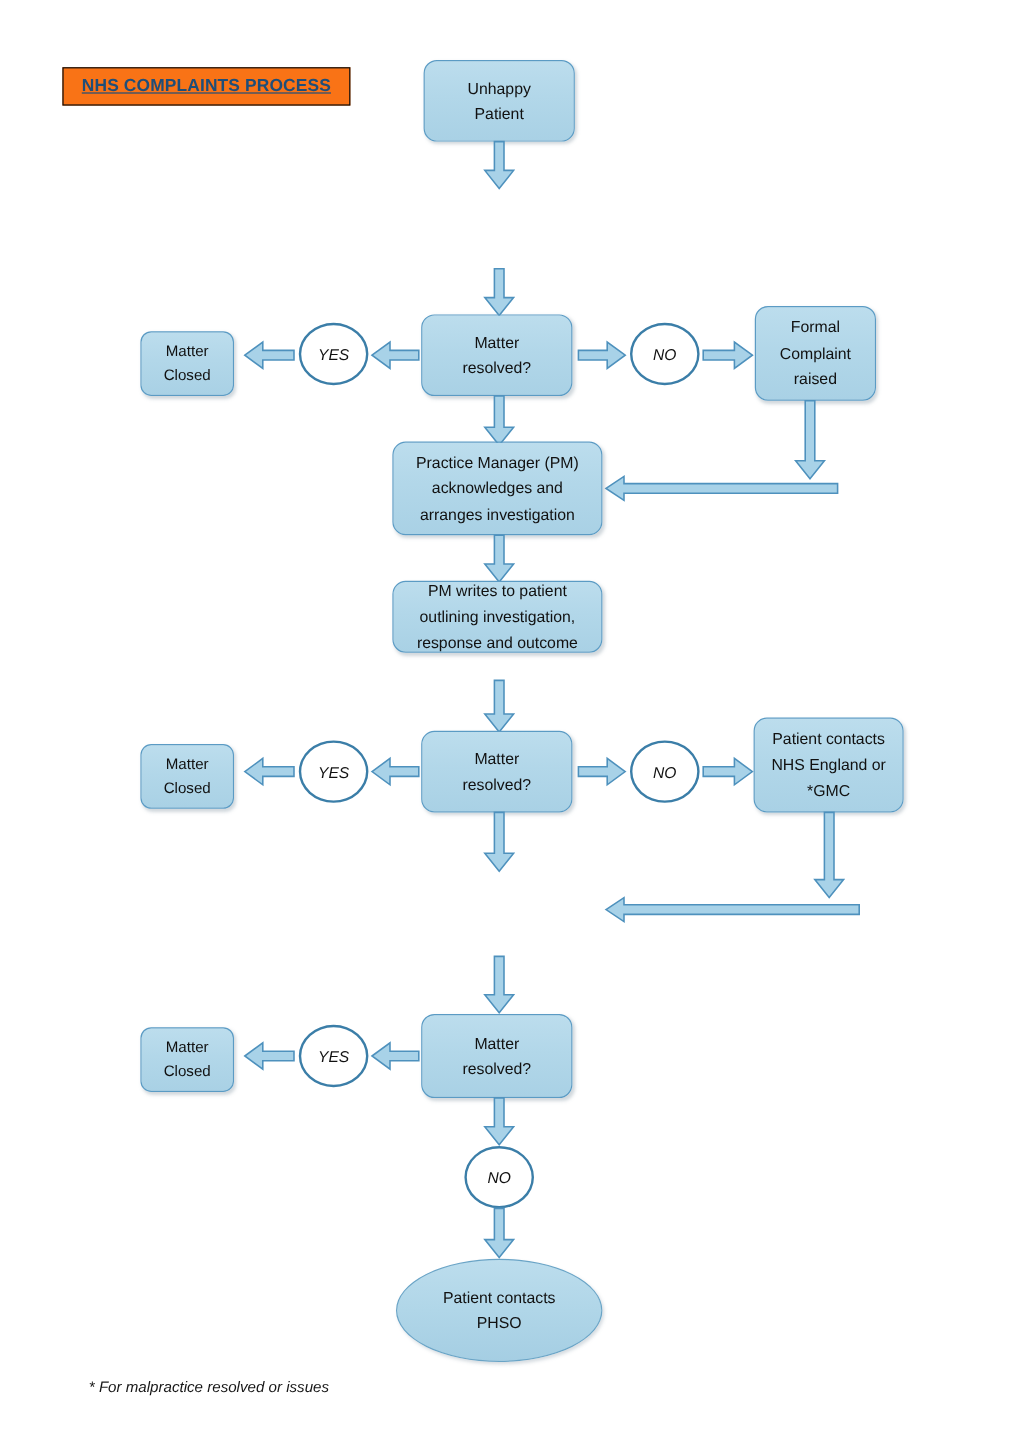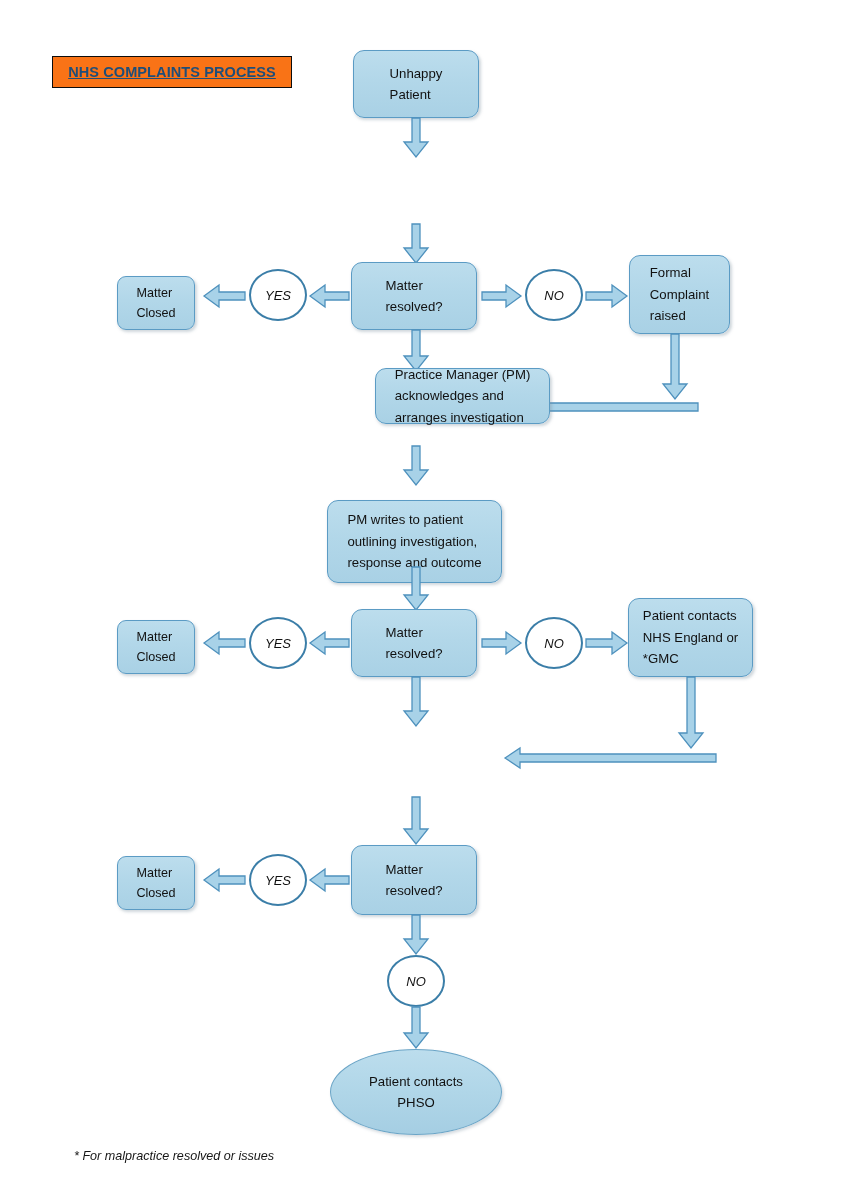--- a/index.html
+++ b/index.html
@@ -46,21 +46,21 @@
   .node {
     position: absolute;
     box-sizing: border-box;
     border: 1.6px solid #5b9bc4;
     border-radius: 11px;
     background: linear-gradient(to bottom, #bcdded 0%, #b2d7e9 45%, #a9d1e5 100%);
     box-shadow: 1.5px 2px 3px rgba(120,140,155,0.35);
     display: flex;
     align-items: center;
     justify-content: center;
-    text-align: left;
+    text-align: center;
     color: #111111;
     font-size: 13.2px;
     line-height: 1.62;
     padding: 2px 6px;
   }
   .node.small {
     border-radius: 9px;
     font-size: 12.6px;
   }
 
@@ -199,31 +199,31 @@
       <polygon points="10,0 18,0 18,50 26,50 14,65 2,50 10,50"></polygon>
     </svg>
   </div>
 
   <div class="arrow" style="left:505px; top:394px;">
     <svg width="194" height="26" viewBox="0 0 194 26">
       <polygon points="0,13 15,3 15,9 193,9 193,17 15,17 15,23"></polygon>
     </svg>
   </div>
 
-  <div class="node" style="left:327px; top:368px; width:175px; height:56px;margin-left:48px;">
+  <div class="node" style="left:327px; top:368px; width:175px; height:78px;">
     <span>Practice Manager (PM)<br>acknowledges and<br>arranges investigation</span>
   </div>
 
   <div class="arrow" style="left:402px; top:446px;">
     <svg width="28" height="40" viewBox="0 0 28 40">
       <polygon points="10,0 18,0 18,24 26,24 14,39 2,24 10,24"></polygon>
     </svg>
   </div>
 
-  <div class="node" style="left:327px; top:484px; width:175px; height:83px;margin-top:16px;">
+  <div class="node" style="left:327px; top:484px; width:175px; height:60px;">
     <span>PM writes to patient<br>outlining investigation,<br>response and outcome</span>
   </div>
 
   <div class="arrow" style="left:402px; top:567px;">
     <svg width="28" height="44" viewBox="0 0 28 44">
       <polygon points="10,0 18,0 18,28 26,28 14,43 2,28 10,28"></polygon>
     </svg>
   </div>
 
   <div class="node" style="left:351px; top:609px; width:126px; height:68px;">

